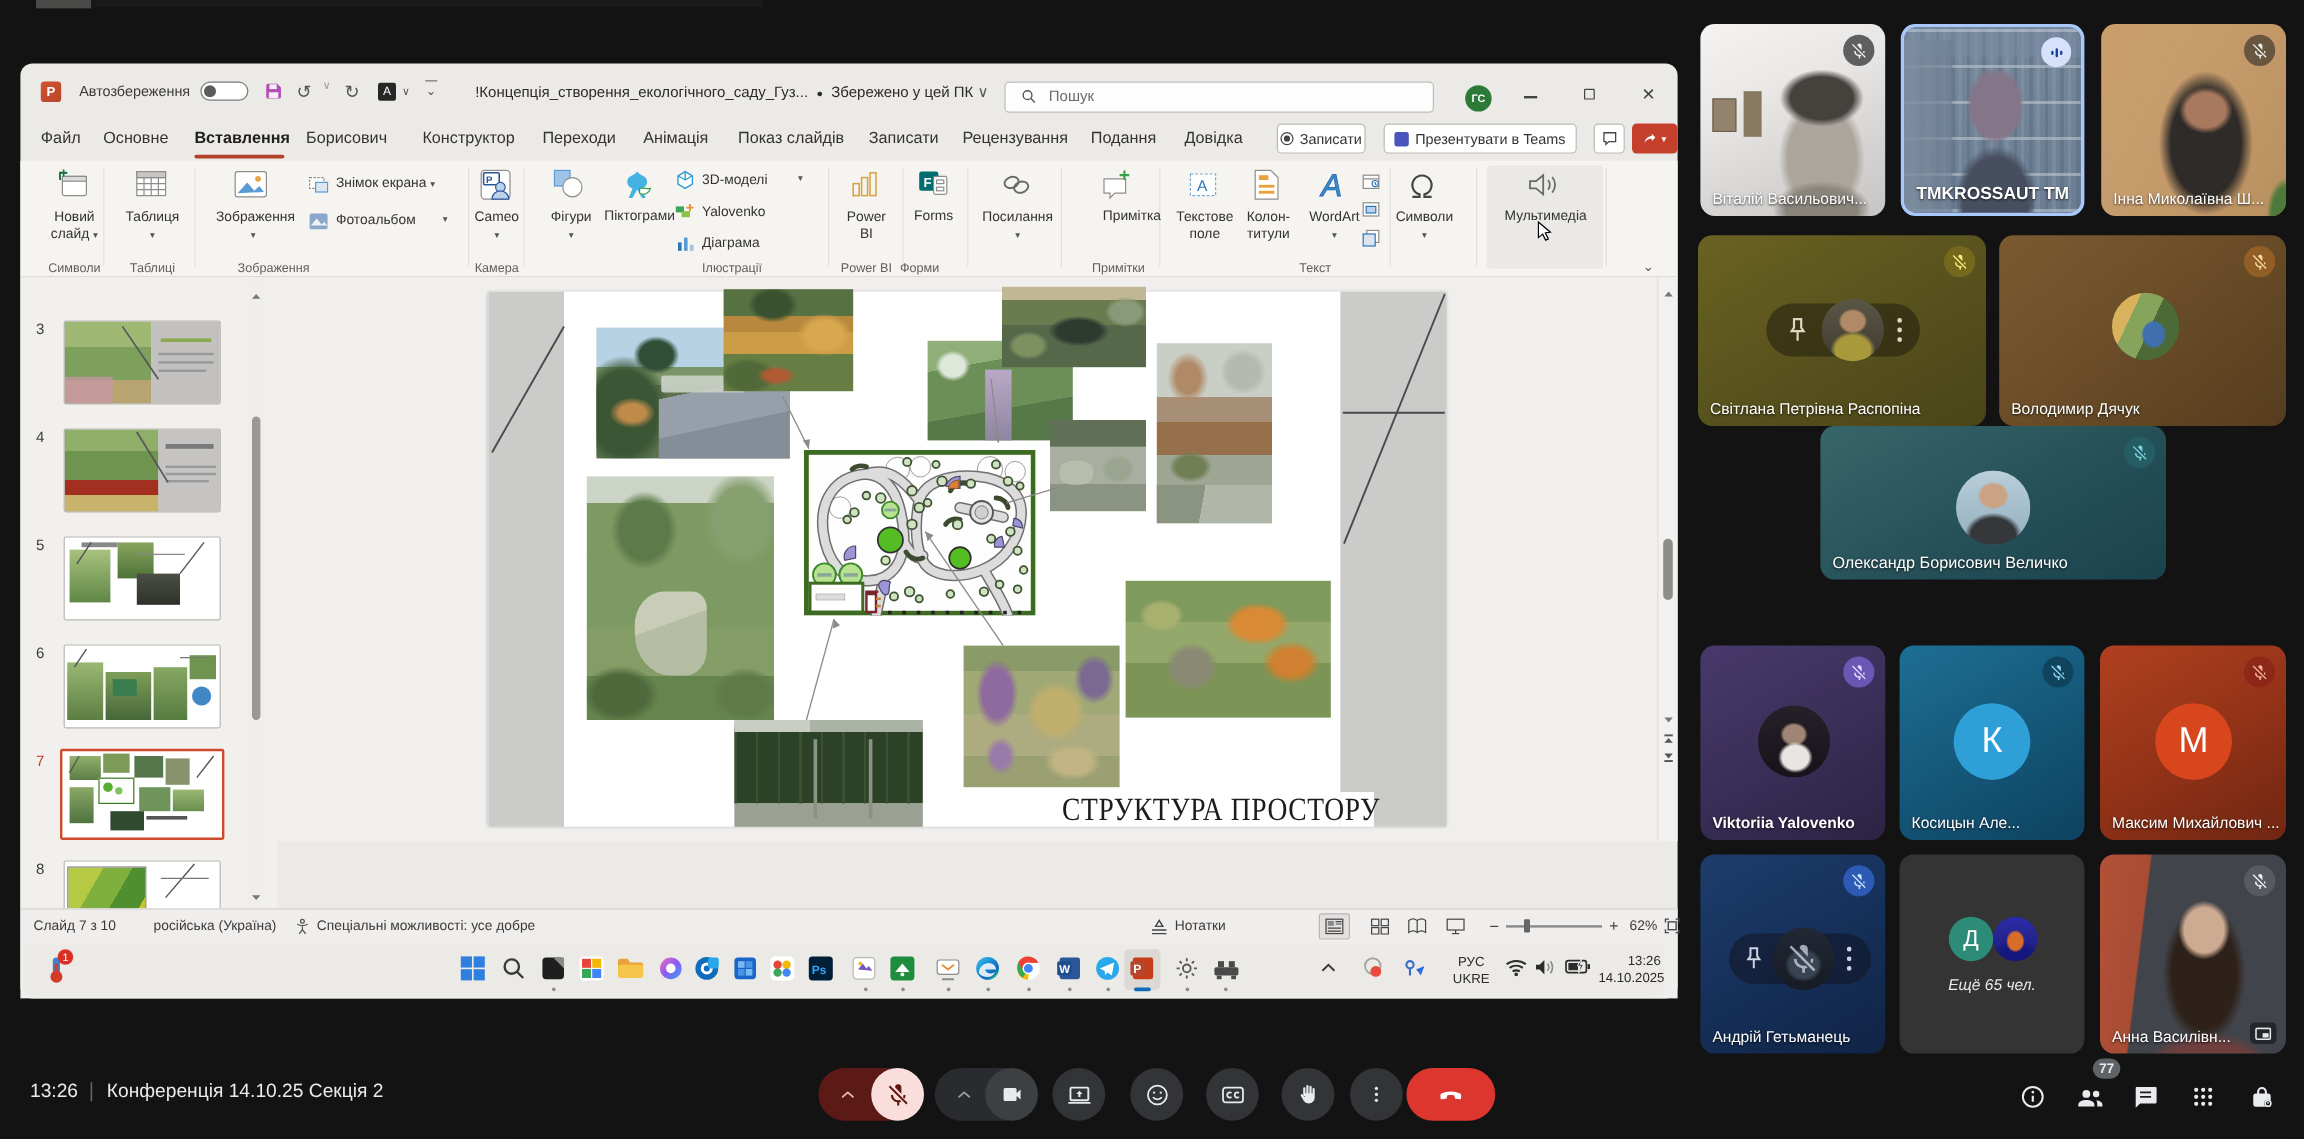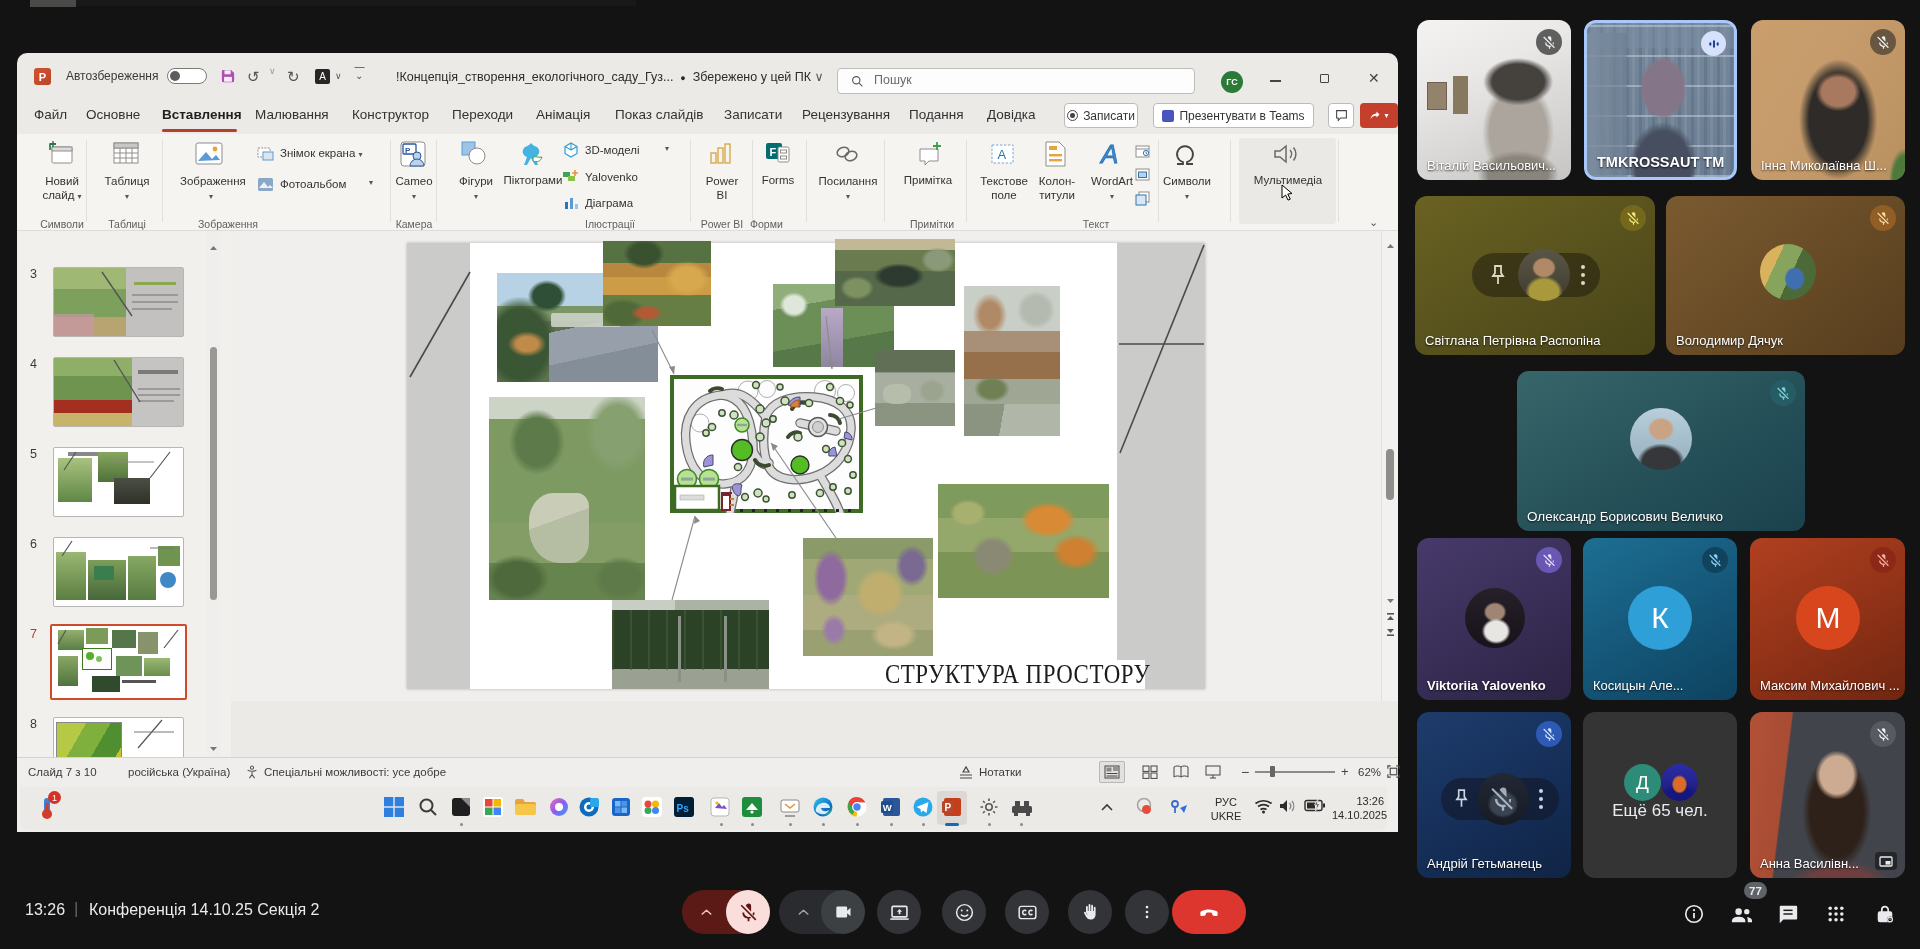--- a/index.html
+++ b/index.html
@@ -55,21 +55,21 @@
       <div class="abs" style="left:1204px;top:18px;width:22px;height:22px;border-radius:50%;background:#2c7a37;color:#fff;font-size:9px;font-weight:700;display:flex;align-items:center;justify-content:center;">ГС</div>
       <div class="abs" style="left:1253px;top:27px;width:11px;height:1.5px;background:#444;"></div>
       <div class="abs" style="left:1303px;top:21px;width:9px;height:9px;border:1.3px solid #444;border-radius:1px;"></div>
       <div class="abs" style="left:1351px;top:17px;font-size:14px;color:#444;">✕</div>
     </div>
     <div id="tabsrow" class="abs" style="left:0;top:46px;width:1381px;height:35px;">
       <div class="abs tabtxt" style="left:17px;top:8px;">Файл</div>
       <div class="abs tabtxt" style="left:69px;top:8px;">Основне</div>
       <div class="abs tabtxt" style="left:145px;top:8px;font-weight:700;color:#1f1f1f;">Вставлення</div>
       <div class="abs" style="left:145px;top:30px;width:75px;height:3px;background:#b3402a;border-radius:2px;"></div>
-      <div class="abs tabtxt" style="left:238px;top:8px;">Малювання</div>
+      <div class="abs tabtxt" style="left:238px;top:8px;">Борисович</div>
       <div class="abs tabtxt" style="left:335px;top:8px;">Конструктор</div>
       <div class="abs tabtxt" style="left:435px;top:8px;">Переходи</div>
       <div class="abs tabtxt" style="left:519px;top:8px;">Анімація</div>
       <div class="abs tabtxt" style="left:598px;top:8px;">Показ слайдів</div>
       <div class="abs tabtxt" style="left:707px;top:8px;">Записати</div>
       <div class="abs tabtxt" style="left:785px;top:8px;">Рецензування</div>
       <div class="abs tabtxt" style="left:892px;top:8px;">Подання</div>
       <div class="abs tabtxt" style="left:970px;top:8px;">Довідка</div>
       <div class="abs" style="left:1047px;top:4px;width:74px;height:25px;background:#fff;border:1px solid #bdbbb9;border-radius:4px;display:flex;align-items:center;justify-content:center;font-size:12px;color:#333;"><span style="display:inline-block;width:11px;height:11px;border:1.5px solid #444;border-radius:50%;margin-right:5px;position:relative;">
             <span style="position:absolute;left:2px;top:2px;width:4.5px;height:4.5px;border-radius:50%;background:#444;"></span>
@@ -204,21 +204,21 @@
       <div class="abs" style="left:816px;top:8px;width:30px;height:26px;"><svg width="28" height="26" viewBox="0 0 28 26" fill="none" stroke="#6a6a6a" stroke-width="1.6">
             <ellipse cx="10" cy="10" rx="6" ry="4.5" transform="rotate(-20 10 10)"></ellipse>
             <ellipse cx="18" cy="14" rx="6" ry="4.5" transform="rotate(-20 18 14)"></ellipse>
           </svg></div>
       <div class="abs" style="left:795px;top:40px;width:72px;text-align:center;line-height:14px;">Посилання<br><span style="font-size:8px;color:#555;">▾</span></div>
 
       <div class="abs" style="left:899px;top:7px;width:30px;height:27px;"><svg width="28" height="26" viewBox="0 0 28 26">
             <path d="M4 8h18v12H13l-4 4v-4H4z" fill="#fff" stroke="#8f8d8b"></path>
             <path d="M21 1v8M17 5h8" stroke="#3a9f49" stroke-width="1.8"></path>
           </svg></div>
-      <div class="abs" style="left:880px;top:40px;width:62px;text-align:center;">Примітка</div>
+      <div class="abs" style="left:902px;top:40px;width:62px;text-align:left;">Примітка</div>
       <div class="abs" style="left:872px;top:84px;width:86px;text-align:center;font-size:10.5px;color:#615f5d;">Примітки</div>
 
       <div class="abs" style="left:972px;top:7px;width:28px;height:27px;"><svg width="27" height="26" viewBox="0 0 27 26">
             <rect x="3" y="4" width="21" height="18" fill="#fff" stroke="#7aa7d0" stroke-dasharray="2.4 1.6"></rect>
             <text x="8.5" y="18" font-size="13" fill="#2e75b6">А</text>
           </svg></div>
       <div class="abs" style="left:957px;top:40px;width:60px;text-align:center;line-height:14px;">Текстове<br>поле</div>
 
       <div class="abs" style="left:1026px;top:7px;width:26px;height:27px;"><svg width="25" height="26" viewBox="0 0 25 26">
             <path d="M3 1h13l6 6v18H3z" fill="#fff" stroke="#8f8d8b"></path>
@@ -880,21 +880,21 @@
         radial-gradient(14px 16px at 62% 62%, #3f6fae 60%, rgba(0,0,0,0) 75%),
         linear-gradient(115deg,#d8b25c 0 30%,#87a45c 30% 55%,#4c6a38 55% 100%);"></div>
       <div class="mic" style="background:rgba(150,96,38,.9);">
         <svg width="15" height="15" viewBox="0 0 24 24" fill="#f7d9a0">
             <path d="M15 10.6V5a3 3 0 0 0-5.9-.7L15 10.6zm-3 6.4c.5 0 1-.1 1.4-.3l1.5 1.5A6.4 6.4 0 0 1 13 19v3h-2v-3a7 7 0 0 1-6-6.9h2A5 5 0 0 0 12 17zm7-5h-1.7a5 5 0 0 1-.4 1.9l1.5 1.5c.4-1 .6-2.2.6-3.4zM3.3 2.5 2 3.8 19.2 21l1.3-1.3L3.3 2.5z"></path>
           </svg>
       </div>
       <div class="nm">Володимир Дячук</div>
     </div>
 
-    <div class="tile" style="left:1517px;top:371px;width:288px;height:160px;background:linear-gradient(150deg,#37666a 0%,#27525a 50%,#1a424d 100%);">
+    <div class="tile" style="left:1517px;top:355px;width:288px;height:128px;background:linear-gradient(150deg,#37666a 0%,#27525a 50%,#1a424d 100%);">
       <div class="avcirc" style="left:113px;top:37px;width:62px;height:62px;background:
         radial-gradient(17px 15px at 50% 34%, #caa284 62%, rgba(0,0,0,0) 78%),
         radial-gradient(30px 24px at 50% 88%, #35373b 62%, rgba(0,0,0,0) 80%),
         linear-gradient(#b9cfdb,#93aebc);"></div>
       <div class="mic" style="background:rgba(38,94,102,.95);">
         <svg width="15" height="15" viewBox="0 0 24 24" fill="#7fd2dc">
             <path d="M15 10.6V5a3 3 0 0 0-5.9-.7L15 10.6zm-3 6.4c.5 0 1-.1 1.4-.3l1.5 1.5A6.4 6.4 0 0 1 13 19v3h-2v-3a7 7 0 0 1-6-6.9h2A5 5 0 0 0 12 17zm7-5h-1.7a5 5 0 0 1-.4 1.9l1.5 1.5c.4-1 .6-2.2.6-3.4zM3.3 2.5 2 3.8 19.2 21l1.3-1.3L3.3 2.5z"></path>
           </svg>
       </div>
       <div class="nm" style="font-size:13.5px;">Олександр Борисович Величко</div>
@@ -961,21 +961,21 @@
       </div>
       <div class="nm">Андрій Гетьманець</div>
     </div>
 
     <div class="tile" style="left:1583px;top:712px;width:154px;height:166px;background:#343434;">
       <div class="avcirc" style="left:41px;top:52px;width:37px;height:37px;background:#2c8c77;display:flex;align-items:center;justify-content:center;color:#fff;font-size:19px;">Д</div>
       <div class="avcirc" style="left:78px;top:52px;width:37px;height:37px;background:
         radial-gradient(10px 12px at 50% 55%, #d86c28 60%, rgba(0,0,0,0) 78%),
         radial-gradient(26px 20px at 50% 100%, #15177e 60%, rgba(0,0,0,0) 90%),
         linear-gradient(#2c2ca8,#1b1b74);"></div>
-      <div class="abs" style="left:0;top:89px;width:154px;text-align:center;color:#e8eaed;font-size:17px;font-weight:500;">Ещё 65 чел.</div>
+      <div class="abs" style="left:0;top:101px;width:154px;text-align:center;color:#e8eaed;font-size:13px;font-weight:500;font-style:italic;">Ещё 65 чел.</div>
     </div>
 
     <div class="tile" style="left:1750px;top:712px;width:155px;height:166px;background:linear-gradient(97deg,#b25138 0%,#a84c34 24%,#41444b 25% 100%);">
       <div class="abs" style="left:0;top:0;width:100%;height:100%;background:
         radial-gradient(30px 34px at 56% 38%, #cdaa92 55%, rgba(0,0,0,0) 72%),
         radial-gradient(46px 78px at 56% 60%, #2e2119 58%, rgba(0,0,0,0) 75%),
         radial-gradient(70px 40px at 58% 108%, #6e3f3e 55%, rgba(0,0,0,0) 78%);"></div>
       <div class="mic" style="background:rgba(95,99,104,.75);">
         <svg width="15" height="15" viewBox="0 0 24 24" fill="#f0f0f0">
             <path d="M15 10.6V5a3 3 0 0 0-5.9-.7L15 10.6zm-3 6.4c.5 0 1-.1 1.4-.3l1.5 1.5A6.4 6.4 0 0 1 13 19v3h-2v-3a7 7 0 0 1-6-6.9h2A5 5 0 0 0 12 17zm7-5h-1.7a5 5 0 0 1-.4 1.9l1.5 1.5c.4-1 .6-2.2.6-3.4zM3.3 2.5 2 3.8 19.2 21l1.3-1.3L3.3 2.5z"></path>

